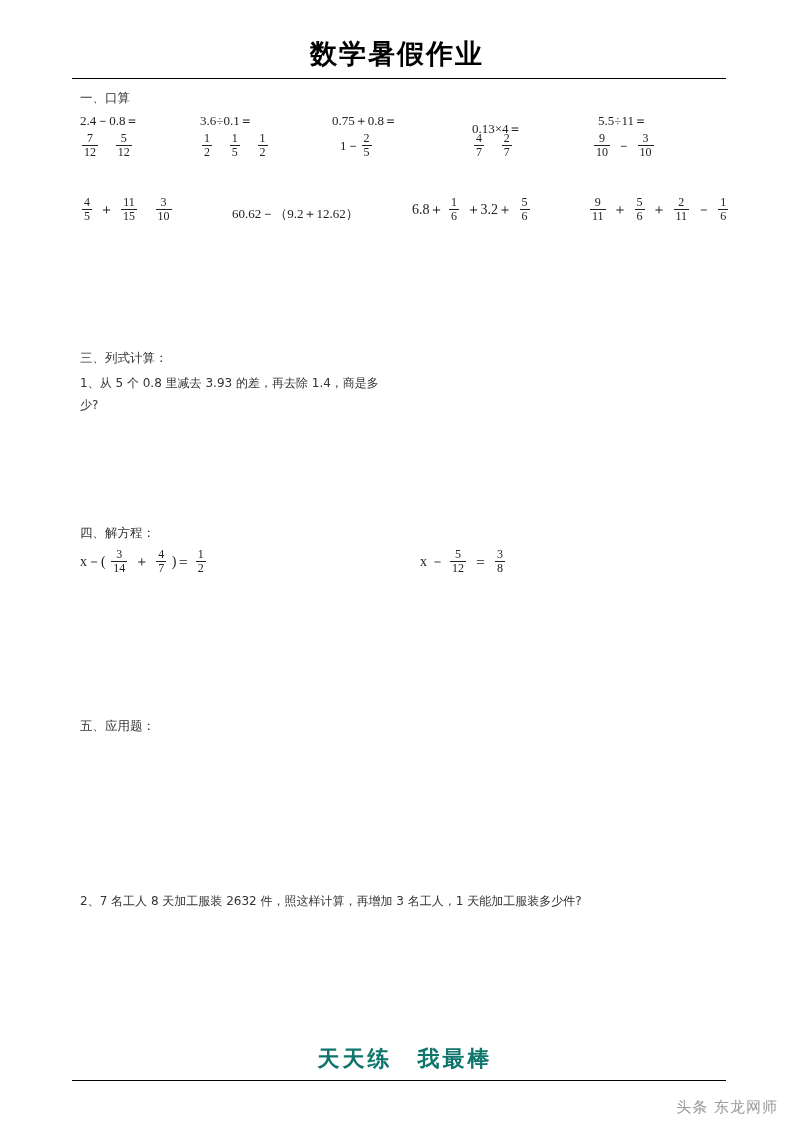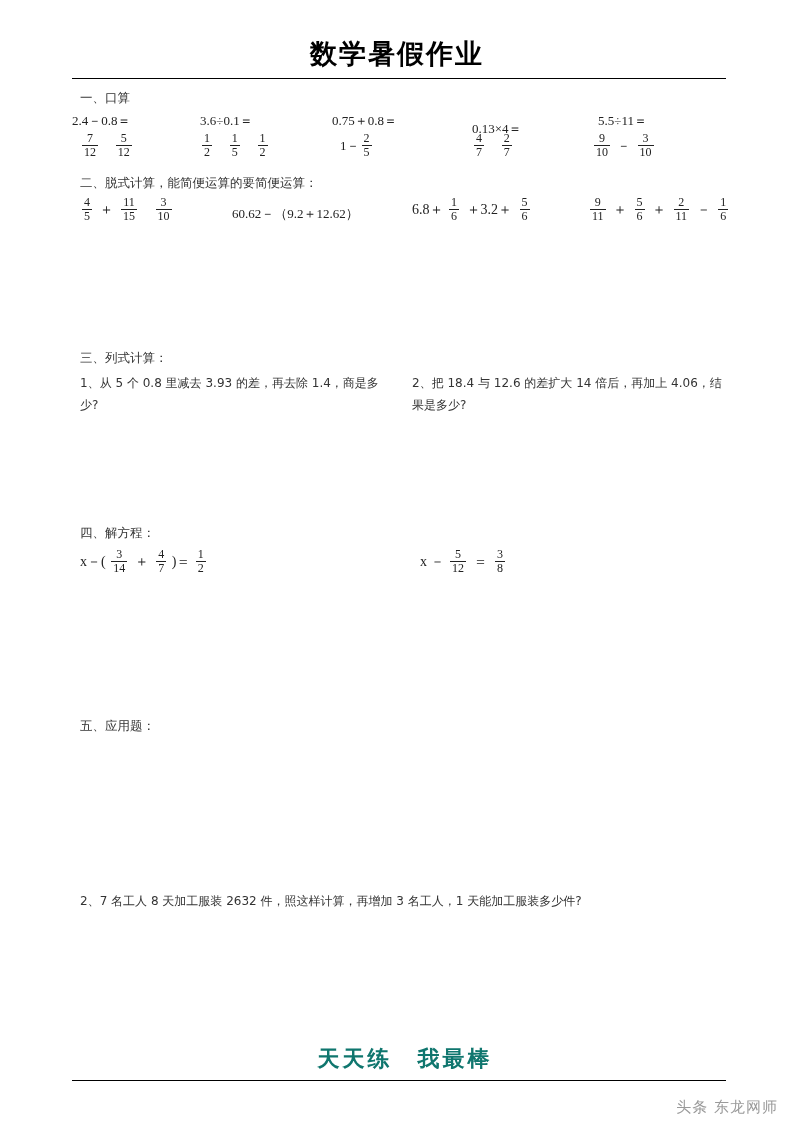--- a/index.html
+++ b/index.html
@@ -134,21 +134,21 @@
 </head>
 <body>
 
 <div class="page">
 
   <div class="title">数学暑假作业</div>
   <div class="rule-top"></div>
 
   <div class="section-head" style="left:80px; top:90px;">一、口算</div>
 
-  <div class="expr" style="left:72px; top:112px;">2.4－0.8＝</div>
+  <div class="expr" style="left:80px; top:112px;">2.4－0.8＝</div>
   <div class="expr" style="left:200px; top:112px;">3.6÷0.1＝</div>
   <div class="expr" style="left:332px; top:112px;">0.75＋0.8＝</div>
   <div class="expr" style="left:472px; top:120px;">0.13×4＝</div>
   <div class="expr" style="left:590px; top:112px;margin-left:8px;">5.5÷11＝</div>
 
   <div class="expr" style="left:80px; top:132px;">
     <span class="frac"><span class="num">7</span><span class="den">12</span></span>
     <span class="op">&nbsp;</span>
     <span class="frac"><span class="num">5</span><span class="den">12</span></span>
   </div>
@@ -170,21 +170,20 @@
     <span class="op">&nbsp;</span>
     <span class="frac"><span class="num">2</span><span class="den">7</span></span>
   </div>
 
   <div class="expr" style="left:592px; top:132px;">
     <span class="frac"><span class="num">9</span><span class="den">10</span></span>
     <span class="op">－</span>
     <span class="frac"><span class="num">3</span><span class="den">10</span></span>
   </div>
 
-  <div class="section-head" style="left:80px; top:175px;">二、脱式计算，能简便运算的要简便运算：</div>
 
   <div class="expr big" style="left:80px; top:196px;">
     <span class="frac"><span class="num">4</span><span class="den">5</span></span>
     <span class="op">＋</span>
     <span class="frac"><span class="num">11</span><span class="den">15</span></span>
     <span class="op">&nbsp;</span>
     <span class="frac"><span class="num">3</span><span class="den">10</span></span>
   </div>
 
   <div class="expr" style="left:232px; top:205px;">60.62－（9.2＋12.62）</div>
@@ -202,21 +201,20 @@
     <span class="frac"><span class="num">5</span><span class="den">6</span></span>
     <span class="op">＋</span>
     <span class="frac"><span class="num">2</span><span class="den">11</span></span>
     <span class="op">－</span>
     <span class="frac"><span class="num">1</span><span class="den">6</span></span>
   </div>
 
   <div class="section-head" style="left:80px; top:350px;">三、列式计算：</div>
 
   <div class="prob-text" style="left:80px; top:372px; width:300px;">1、从 5 个 0.8 里减去 3.93 的差，再去除 1.4，商是多少?</div>
-  <div class="prob-text" style="left:412px; top:372px; width:310px;">2、把 18.4 与 12.6 的差扩大 14 倍后，再加上 4.06，结果是多少?</div>
 
   <div class="section-head" style="left:80px; top:525px;">四、解方程：</div>
 
   <div class="expr big" style="left:80px; top:548px;">
     <span>x－(</span>
     <span class="frac"><span class="num">3</span><span class="den">14</span></span>
     <span class="op">＋</span>
     <span class="frac"><span class="num">4</span><span class="den">7</span></span>
     <span>)＝</span>
     <span class="frac"><span class="num">1</span><span class="den">2</span></span>

